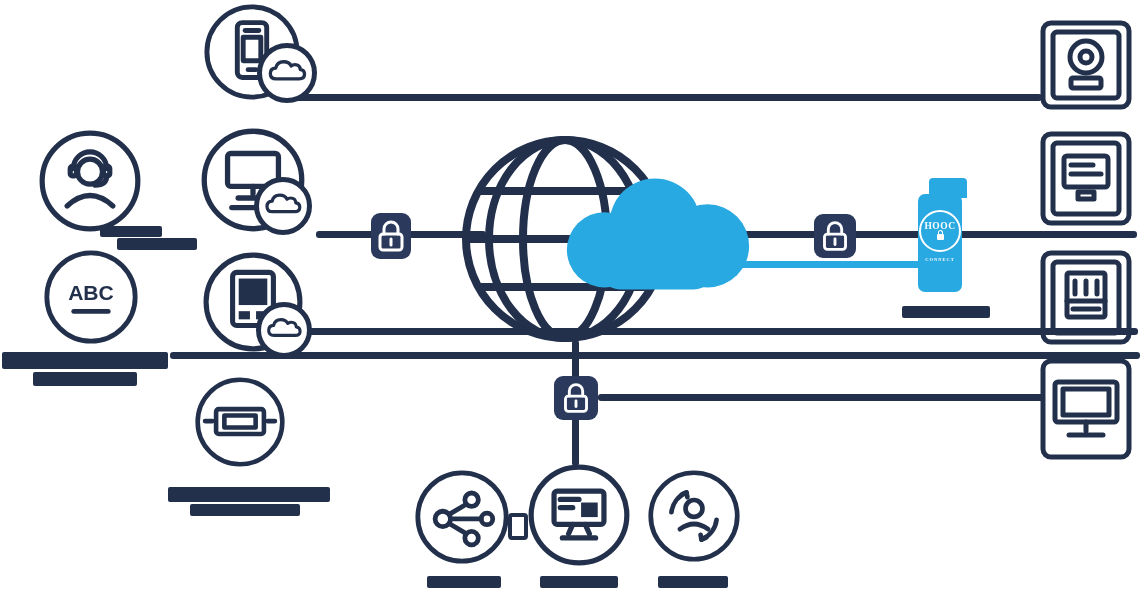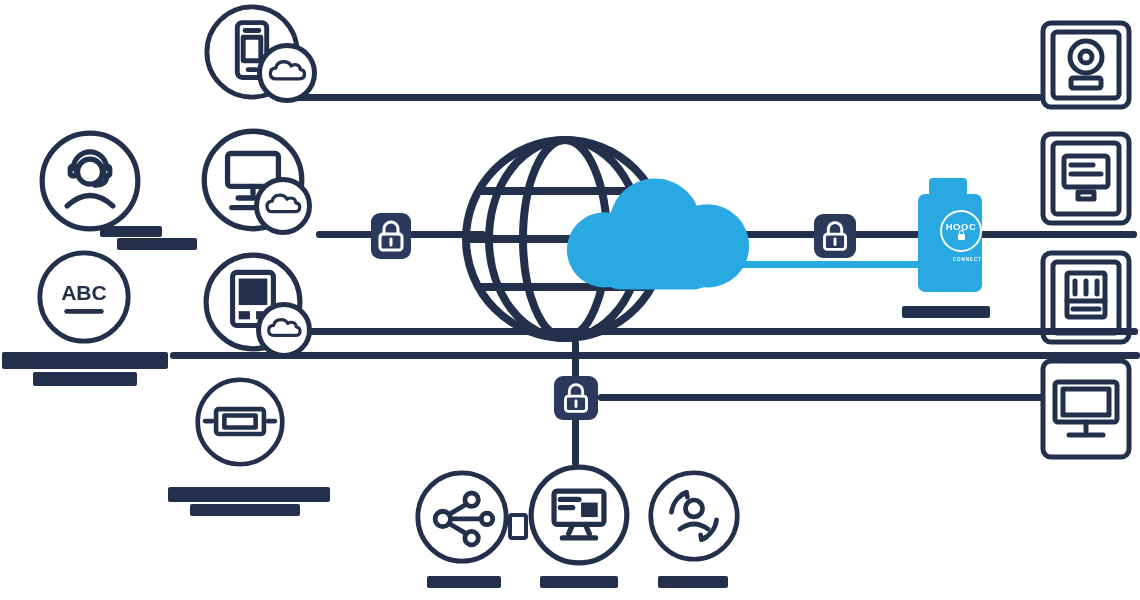--- a/index.html
+++ b/index.html
@@ -25,22 +25,22 @@
   }
   
   .lock{
     position:absolute;background:var(--badge);border-radius:9px;z-index:6;
     display:flex;align-items:center;justify-content:center;
   }
   
   #hooc-device{z-index:6;}
   .hooc-tab{position:absolute;left:11px;top:0;width:38px;height:20px;border-radius:4px 4px 0 0;background:var(--blue);}
   .hooc-body{
-    position:absolute;left:0;top:16px;width:64px;height:98px;border-radius:7px;background:var(--blue);
-    display:flex;flex-direction:column;align-items:flex-end;
+    position:absolute;left:0;top:16px;width:44px;height:98px;border-radius:7px;background:var(--blue);
+    display:flex;flex-direction:column;align-items:center;font-family:Liberation Serif, serif;
   }
   .hooc-ring{
     width:42px;height:42px;border:2.5px solid #fff;border-radius:50%;margin-top:16px;
     display:flex;flex-direction:column;align-items:center;justify-content:center;box-sizing:border-box;
   }
   .hooc-name{color:#fff;font-size:9.5px;font-weight:bold;letter-spacing:.5px;line-height:1;}
   .hooc-minilock{width:7px;height:6px;background:#fff;border-radius:1px;margin-top:2px;position:relative;}
   .hooc-minilock:before{content:"";position:absolute;left:1px;top:-4px;width:3px;height:4px;border:1.4px solid #fff;border-bottom:none;border-radius:3px 3px 0 0;}
   .hooc-sub{color:#fff;font-size:4.5px;font-weight:bold;letter-spacing:1px;margin-top:5px;}
   
@@ -83,21 +83,21 @@
       <circle class="st" cx="50" cy="50" r="46"></circle>
       <circle class="st" cx="50" cy="41" r="12"></circle>
       <path class="st" d="M34 38 a16 16 0 0 1 32 0"></path>
       <rect class="st" x="31" y="36" width="6" height="9" rx="2"></rect>
       <rect class="st" x="63" y="36" width="6" height="9" rx="2"></rect>
       <path class="st" d="M66 45 q0 9 -11 9"></path>
       <path class="st" d="M28 74 q22 -20 44 0"></path>
     </svg>
   </div>
 
-  <div class="abs icon" style="left:36px;top:249px;width:96px;height:96px">
+  <div class="abs icon" style="left:43px;top:249px;width:96px;height:96px">
     <svg class="g" viewBox="0 0 100 100" width="96" height="96">
       <circle class="st" cx="50" cy="50" r="46"></circle>
       <text x="50" y="53" text-anchor="middle" font-size="22" font-weight="bold" fill="#22304C" font-family="Liberation Sans, sans-serif">ABC</text>
       <path class="st" d="M32 65 h36" stroke-width="4"></path>
     </svg>
   </div>
 
   <div class="abs icon" style="left:203px;top:3px;width:98px;height:98px">
     <svg class="g" viewBox="0 0 100 100" width="98" height="98">
       <circle class="st" cx="50" cy="50" r="46"></circle>

